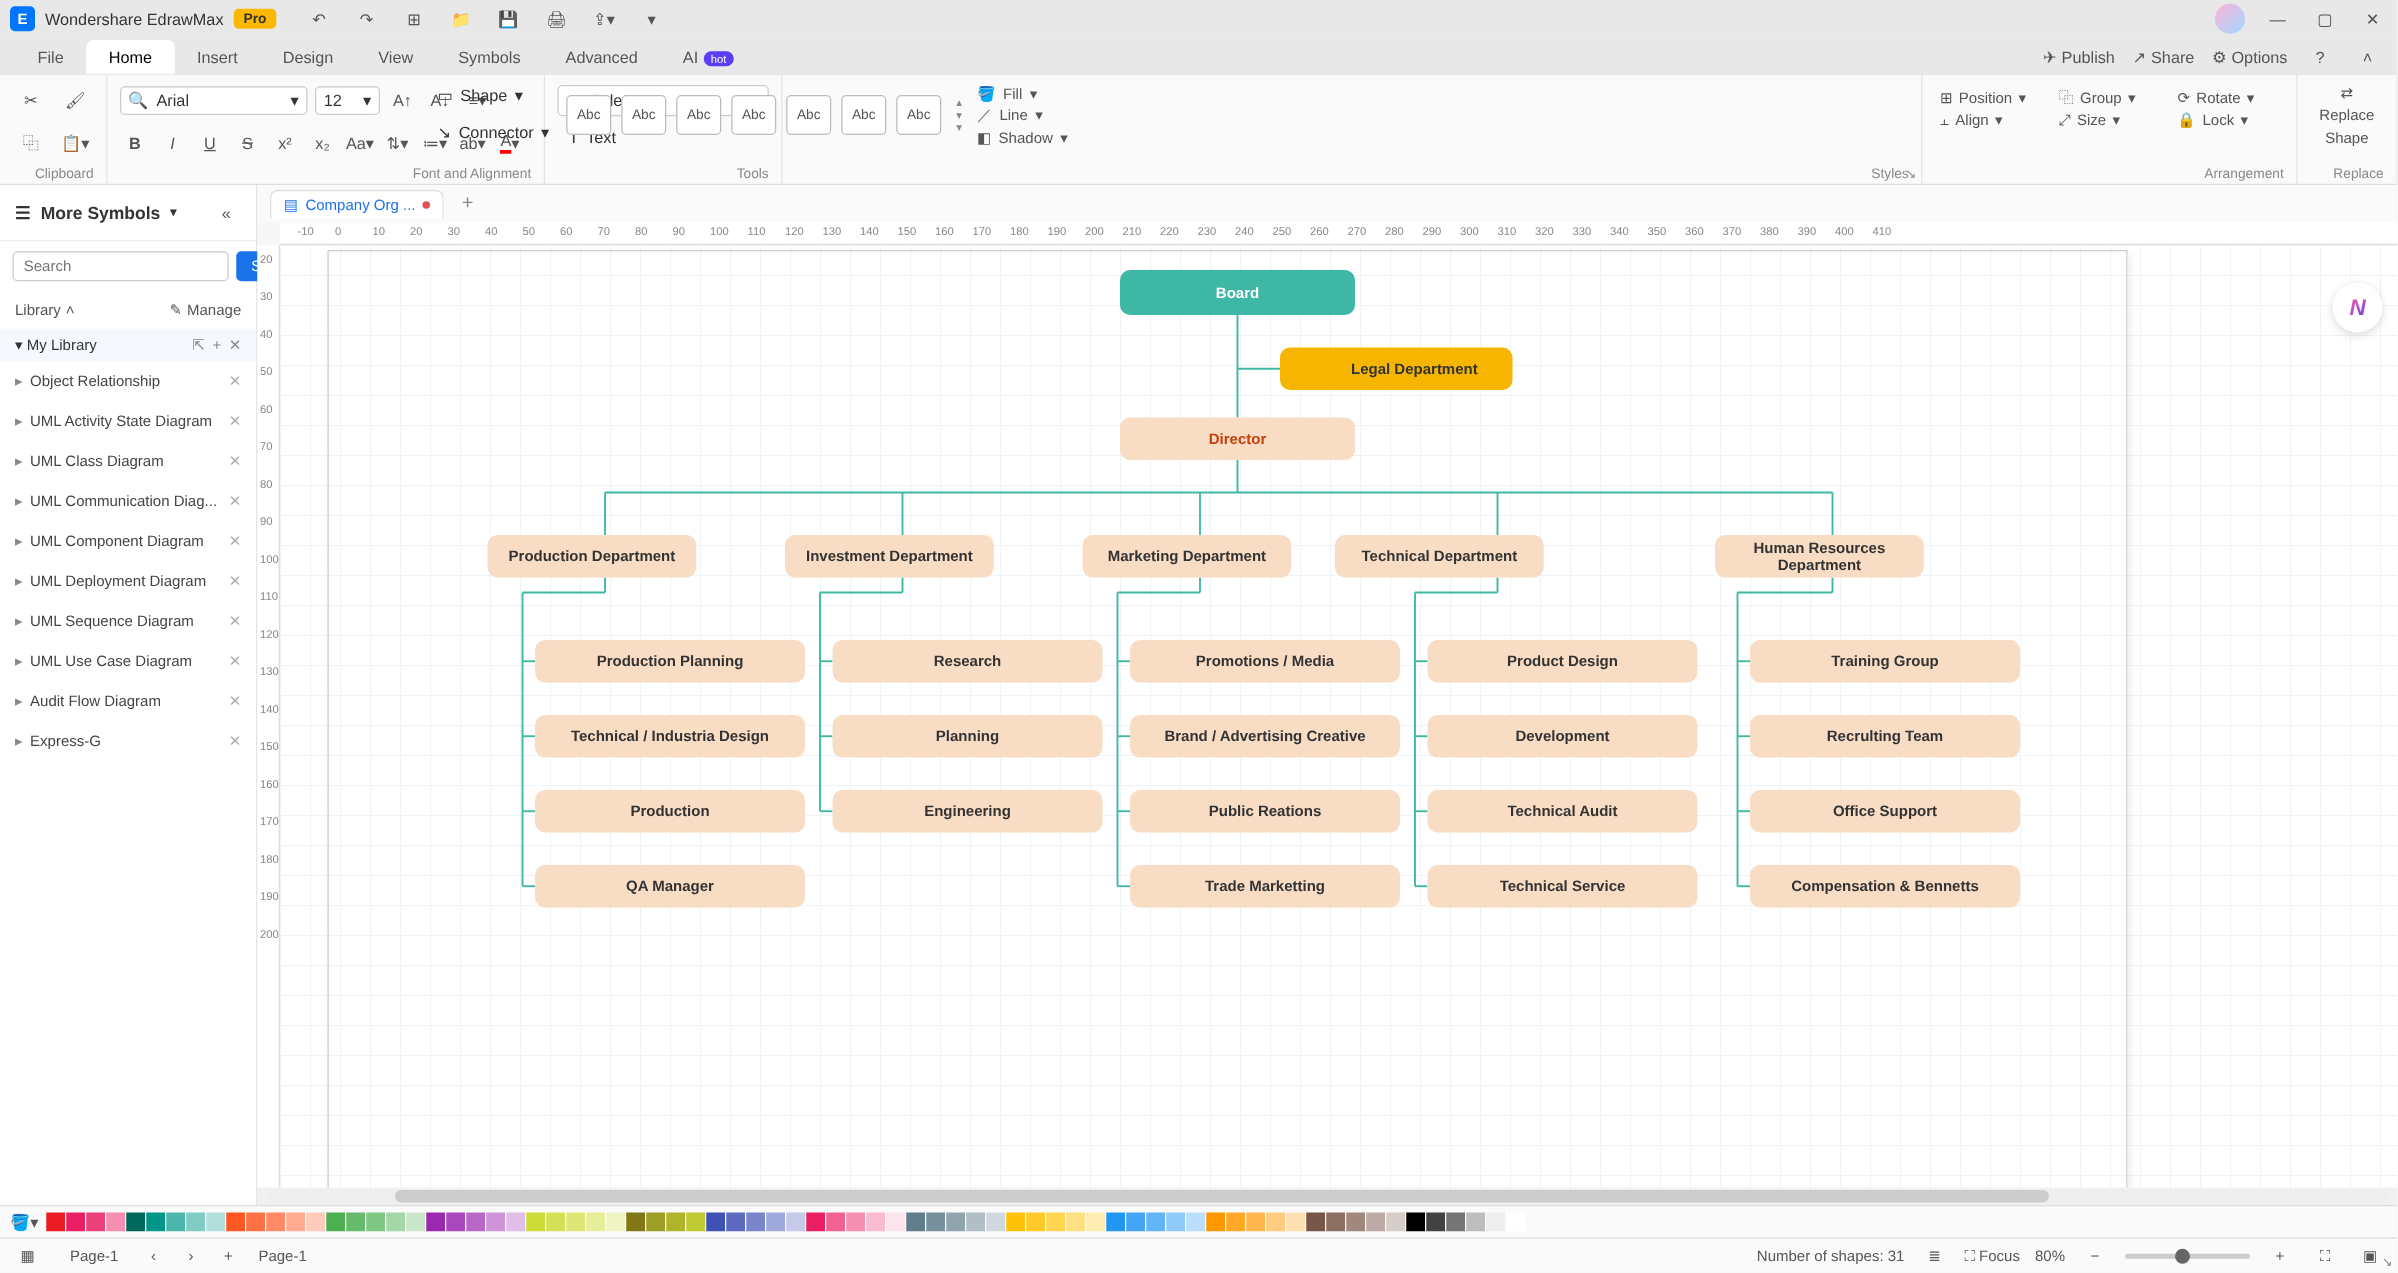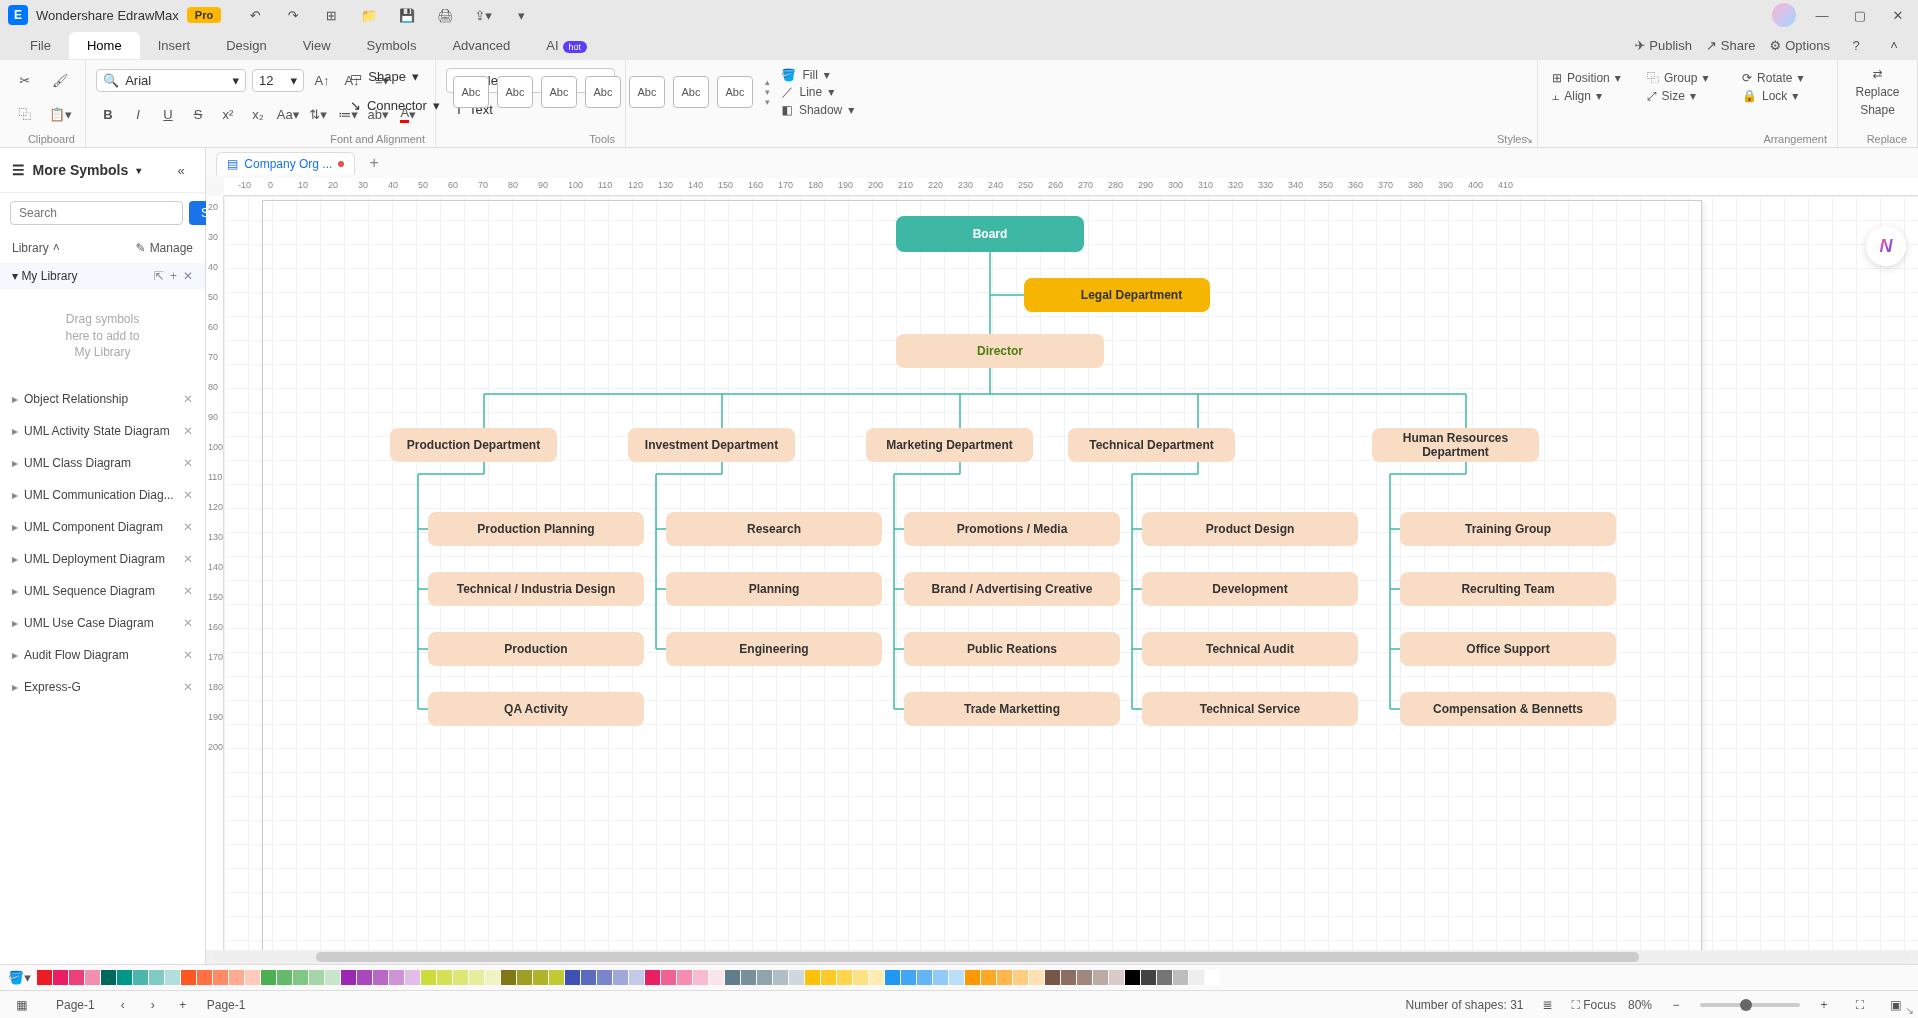--- a/index.html
+++ b/index.html
@@ -92,21 +92,21 @@
 
 .canvas{flex:1;background:#fff;position:relative;overflow:hidden;
   background-image:linear-gradient(#eef3f5 1px,transparent 1px),linear-gradient(90deg,#eef3f5 1px,transparent 1px);
   background-size:24px 24px;}
 .page-outline{position:absolute;left:38px;top:4px;width:1440px;height:780px;border:1px solid #ccc;box-shadow:2px 2px 6px rgba(0,0,0,.08);background:transparent;}
 
 
 .org-box{position:absolute;border-radius:8px;font-size:12px;font-weight:600;display:flex;align-items:center;justify-content:center;text-align:center;padding:0 10px;}
 .board{background:#3eb8a5;color:#fff;width:188px;height:36px;left:672px;top:20px;}
 .legal{background:#f6b500;color:#333;width:186px;height:34px;left:800px;top:82px;padding-left:39px;}
-.director{background:#f9dcc4;color:#4d7c0f;width:208px;height:34px;left:672px;top:138px;}
+.director{background:#f9dcc4;color:#c2410c;width:188px;height:34px;left:672px;top:138px;}
 .dept{background:#f9dcc4;color:#333;width:167px;height:34px;}
 .dept.d1{left:166px;top:232px;}
 .dept.d2{left:404px;top:232px;}
 .dept.d3{left:642px;top:232px;}
 .dept.d4{left:844px;top:232px;}
 .dept.d5{left:1148px;top:232px;}
 .sub{background:#f9dcc4;color:#333;width:216px;height:34px;}
 
 .c1r1{left:204px;top:316px;} .c1r2{left:204px;top:376px;} .c1r3{left:204px;top:436px;} .c1r4{left:204px;top:496px;}
 
@@ -339,23 +339,20 @@
         </span>
     </div>
     <div class="my-library">
       <span><span class="caret">▾</span> <span>My Library</span></span>
       <span class="my-library-icons">
         <span>⇱</span>
         <span>+</span>
         <span>✕</span>
       </span>
     </div>
-    <div class="dropzone" style="white-space:pre-line">Drag symbols
-here to add to
-My Library</div>
     <div class="lib-list" id="lib-list">
         <div class="lib-item">
           <span><span class="caret">▸</span>Object Relationship</span>
           <span class="x">✕</span>
         </div>
         <div class="lib-item">
           <span><span class="caret">▸</span>UML Activity State Diagram</span>
           <span class="x">✕</span>
         </div>
         <div class="lib-item">
@@ -530,21 +527,21 @@
 
         <div class="org-box dept d1">Production Department</div>
         <div class="org-box dept d2">Investment Department</div>
         <div class="org-box dept d3">Marketing Department</div>
         <div class="org-box dept d4">Technical Department</div>
         <div class="org-box dept d5">Human Resources Department</div>
 
         <div class="org-box sub c1r1">Production Planning</div>
         <div class="org-box sub c1r2">Technical / Industria Design</div>
         <div class="org-box sub c1r3">Production</div>
-        <div class="org-box sub c1r4">QA Activity</div>
+        <div class="org-box sub c1r4">QA Manager</div>
 
         <div class="org-box sub c2r1">Research</div>
         <div class="org-box sub c2r2">Planning</div>
         <div class="org-box sub c2r3">Engineering</div>
 
         <div class="org-box sub c3r1">Promotions / Media</div>
         <div class="org-box sub c3r2">Brand / Advertising Creative</div>
         <div class="org-box sub c3r3">Public Reations</div>
         <div class="org-box sub c3r4">Trade Marketting</div>
 

